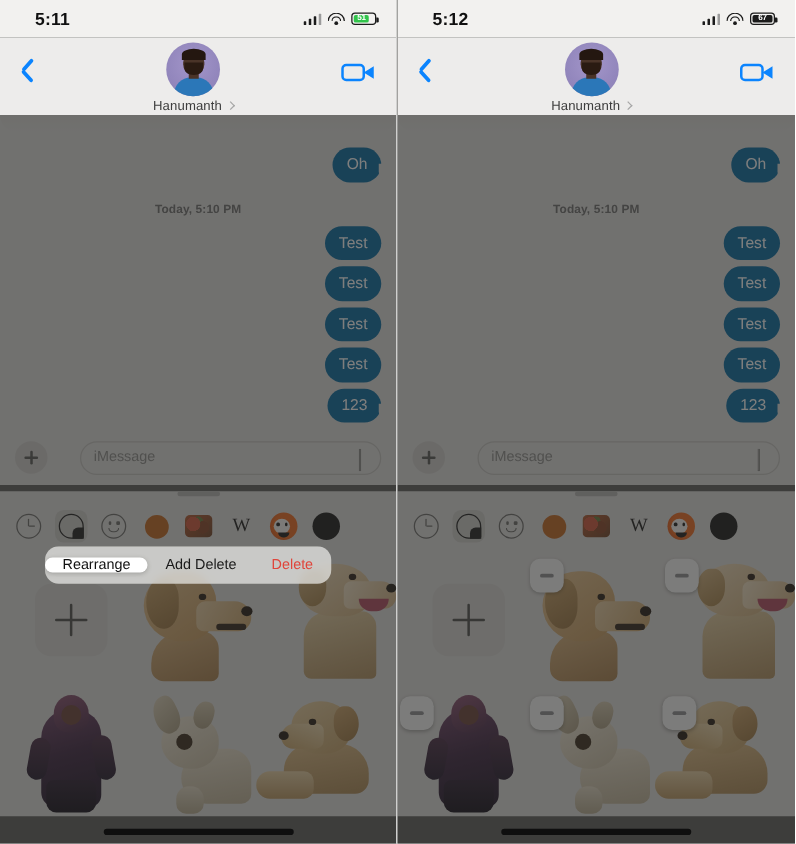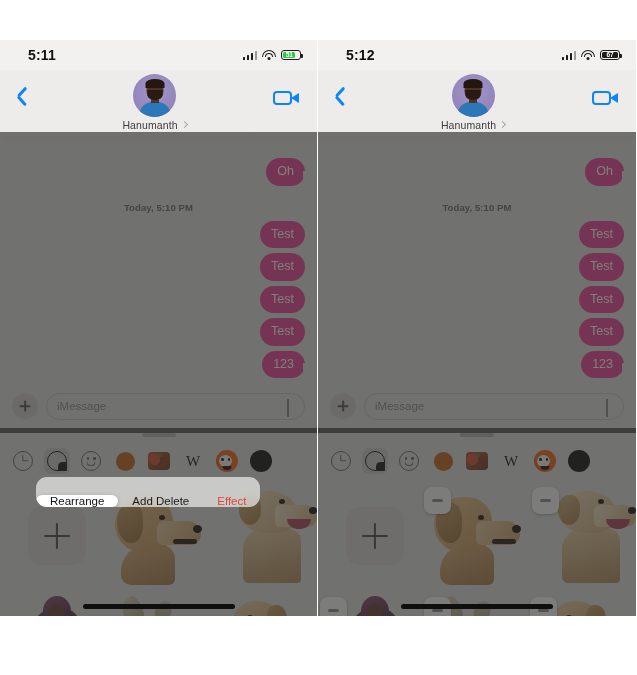--- a/index.html
+++ b/index.html
@@ -5,24 +5,23 @@
   * { box-sizing: border-box; margin: 0; padding: 0; }
   html, body {
     width: 637px; height: 675px;
     background: #ffffff;
     font-family: "Liberation Sans", sans-serif;
     overflow: hidden;
   }
   .screens { display: flex; width: 637px; height: 675px; }
   .phone {
     position: relative;
-    width: 318px; height: 576px;
+    width: 318px; height: 675px;
     background: #5d5d5a;
     overflow: hidden;
-    margin-top: 40px;
   }
   .phone.left { border-right: 1px solid #ffffff; }
   .phone.right { width: 318px; }
 
   
   .statusbar {
     position: relative;
     height: 30px;
     background: #f2f1ef;
     display: flex; align-items: center;
@@ -154,21 +153,21 @@
     height: 14px; margin: 0 -12px;
     background: linear-gradient(180deg, #d9d8d5 0%, #dfdedc 100%);
     border-radius: 0 0 16px 16px;
   }
   .date-sep {
     text-align: center; font-size: 9.5px; color: #6e6e6e;
     font-weight: bold; letter-spacing: 0.1px; margin: 16px 0 8px;
   }
   .bubble-row { display: flex; justify-content: flex-end; margin-bottom: 5px; }
   .bubble {
-    background: #ec4899; color: #ffffff;
+    background: #0369a1; color: #ffffff;
     font-size: 12.5px; line-height: 1;
     padding: 7px 11px 8px; border-radius: 15px;
     position: relative; max-width: 180px;
   }
   .bubble.tail::after {
     content: ""; position: absolute; right: -4px; bottom: 0;
     width: 13px; height: 15px; background: #1982fc;
     border-bottom-left-radius: 14px; z-index: -1;
   }
   .bubble.tail::before {
@@ -178,21 +177,21 @@
   }
   .first-bubble { margin-top: 12px; }
   .read-receipt {
     text-align: right; font-size: 8px; color: #757575; margin-top: 3px; padding-right: 2px;
   }
   .read-receipt b { color: #3f3f3f; font-weight: bold; }
 
   
   .inputbar {
     background: #dfdedc; height: 44px;
-    display: flex; align-items: center; gap: 8px;
+    display: flex; align-items: center; gap: 26px;
     padding: 0 12px;
   }
   .plus-btn {
     width: 26px; height: 26px; border-radius: 50%;
     background: #cfcecb; position: relative; flex: 0 0 26px; cursor: pointer;
   }
   .plus-btn::before, .plus-btn::after {
     content: ""; position: absolute; left: 50%; top: 50%;
     background: #575755; border-radius: 1px; transform: translate(-50%, -50%);
   }
@@ -468,21 +467,21 @@
   }
 
   
   .dim {
     position: absolute; inset: 0; background: rgba(40,40,38,0.60); z-index: 20; pointer-events: none;
   }
 
   
   .ctx-menu {
     position: absolute; left: 36px; top: 437px; z-index: 25;
-    display: flex; align-items: flex-end;
+    display: flex; align-items: center;
     background: rgba(236,235,233,0.72);
     border-radius: 11px; height: 30px; overflow: hidden;
     backdrop-filter: blur(3px);
   }
   .ctx-item {
     display: flex; align-items: center; justify-content: center;
     padding: 0 14px; font-size: 11.5px; color: #1a1a1a; cursor: pointer;
     white-space: nowrap;
   }
   .ctx-item.active {
@@ -667,21 +666,21 @@
           </div>
         </div>
       </div>
     </div>
 
     <div class="dim"></div>
 
     <div class="ctx-menu">
       <div class="ctx-item active">Rearrange</div>
       <div class="ctx-item">Add Delete</div>
-      <div class="ctx-item danger">Effect</div>
+      <div class="ctx-item danger">Delete</div>
     </div>
 
     <div class="home-indicator"></div>
   </div>
 
   <div class="phone right">
 
     <div class="statusbar">
       <div class="status-time">5:12</div>
       <div class="status-right">

